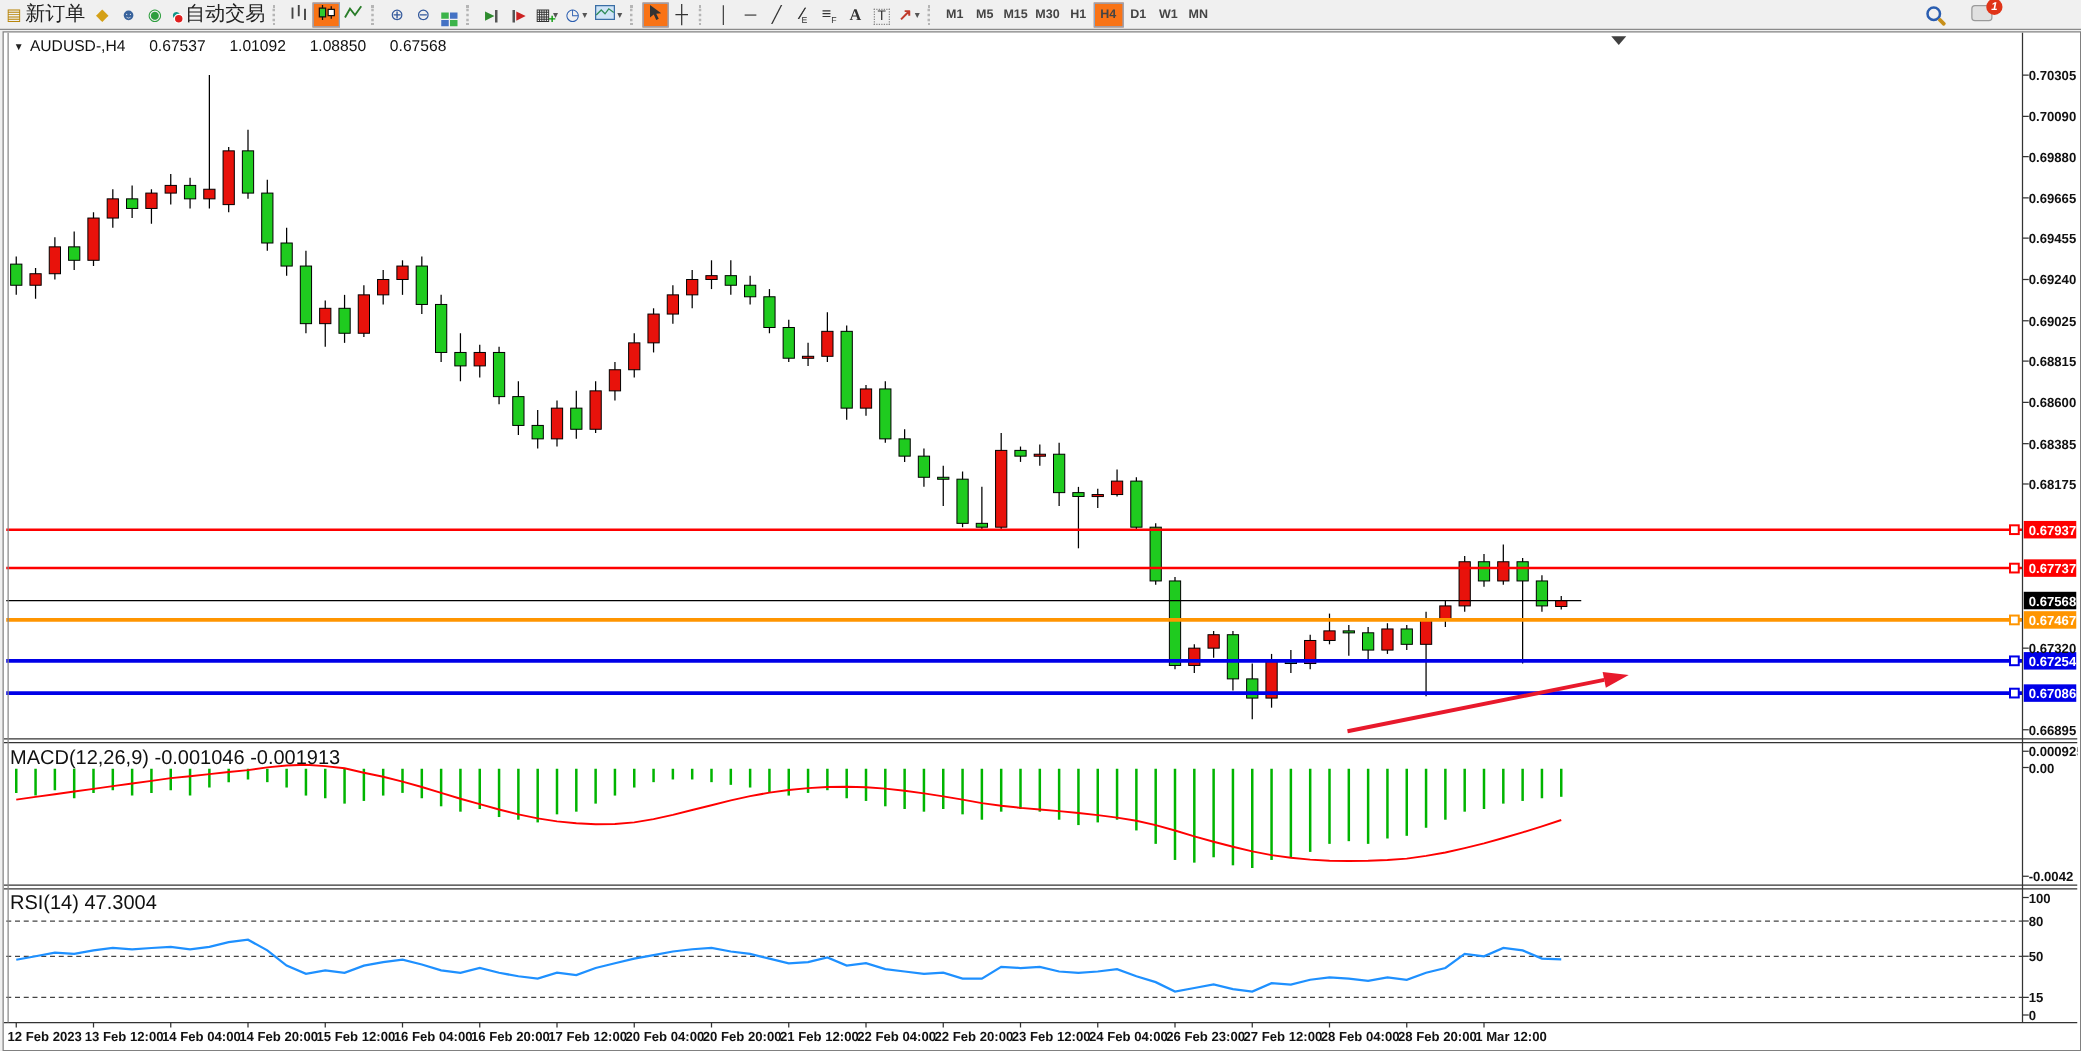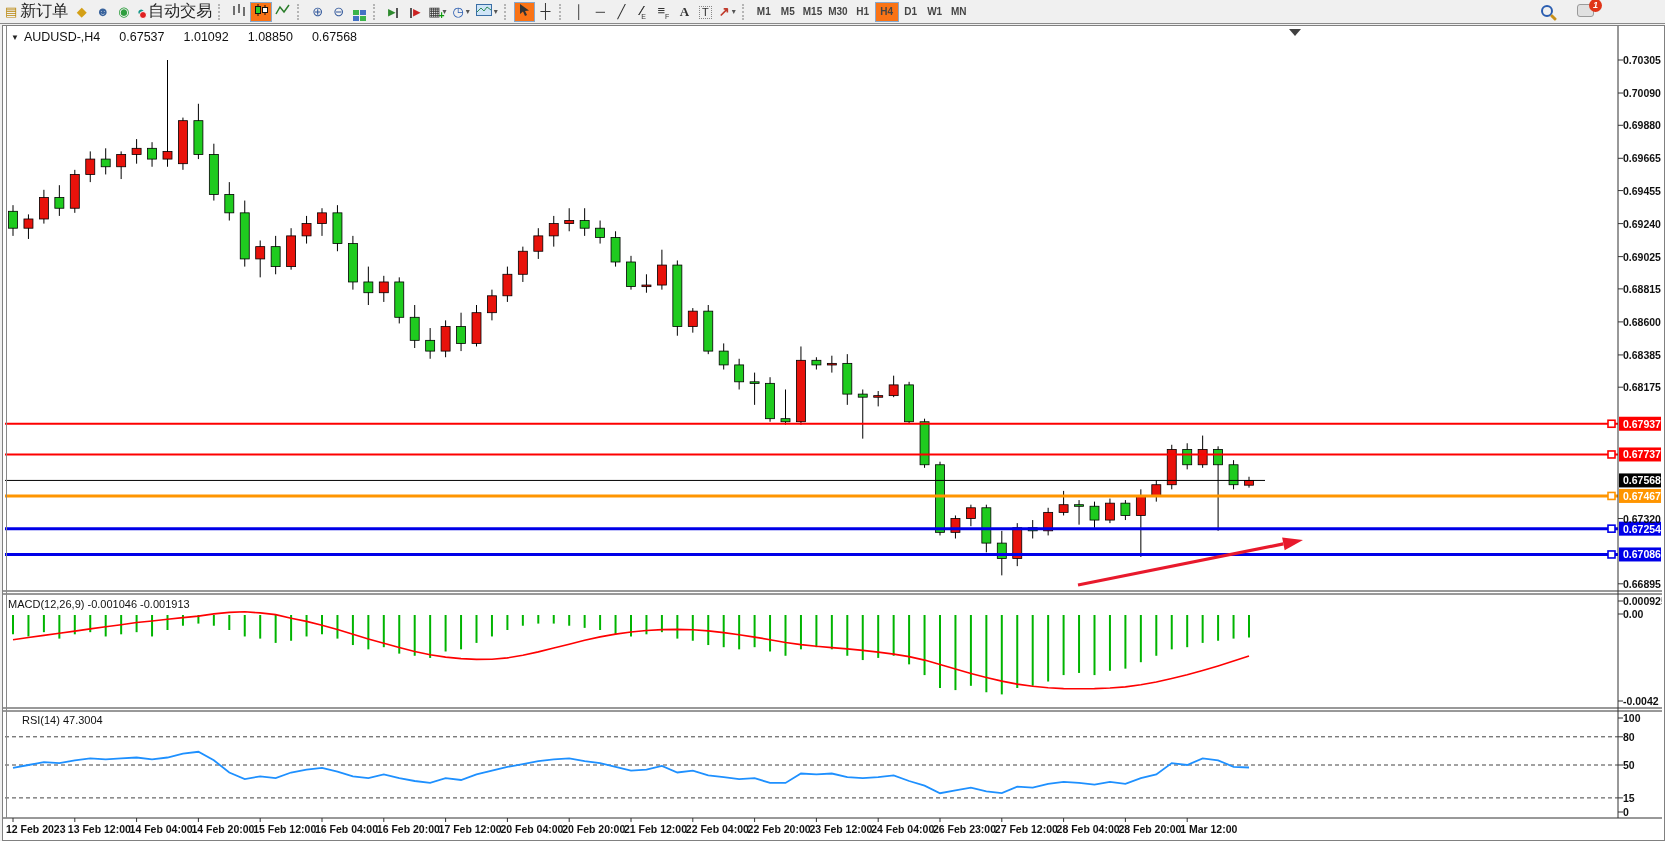--- a/index.html
+++ b/index.html
@@ -38,23 +38,23 @@
   .bub{display:inline-block;width:15px;height:11px;background:#e0e0e0;border:1px solid #9a9a9a;border-radius:3px;}
   .badge{position:absolute;top:-5px;right:-8px;background:#e03418;color:#fff;border-radius:50%;
          width:13px;height:13px;font-size:9px;line-height:13px;text-align:center;font-weight:700;}
 
   
   #chart-window{position:absolute;top:25px;left:2px;width:1661px;height:814px;background:#ffffff;
                 border:1px solid #808080;box-sizing:content-box;}
   #chart-title{position:absolute;left:8px;top:4px;font-size:12.5px;color:#111;z-index:5;}
   #chart-title .tri{font-size:8px;color:#222;margin-right:5px;vertical-align:1px;}
   #chart-title span.v{margin-left:19px;}
-  .indlabel{position:absolute;left:5px;font-size:11px;color:#111;z-index:5;}
+  .indlabel{position:absolute;left:5px;font-size:16px;color:#111;z-index:5;}
   #macd-label{top:572px;}
-  #rsi-label{top:688px;padding-left:14px;}
+  #rsi-label{top:688px;}
   svg text{font-family:"Liberation Sans",sans-serif;}
 </style>
 </head>
 <body>
 
 <div id="app">
   <div id="toolbar">
       <button class="tbtn">
         <span><span class="ic" style="color:#b8860b">▤</span></span>
         <span class="lbl">新订单</span>

